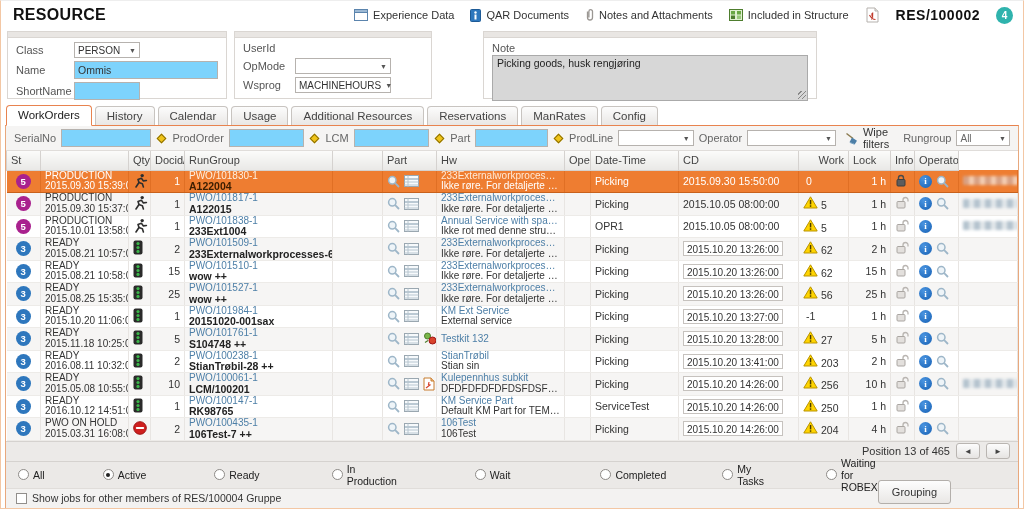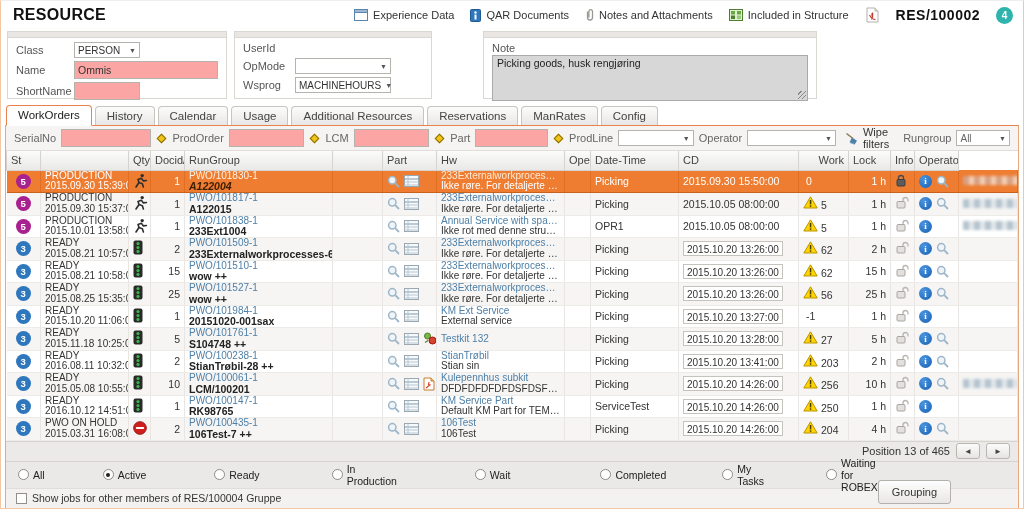--- a/index.html
+++ b/index.html
@@ -17,21 +17,21 @@
   
   .formrow { display:flex; gap:7px; padding:2px 6px 4px 6px; height:74px; }
   .panel { border:1px solid #dad6d2; background:#fff; position:relative; padding:10px 8px 4px 8px; }
   .panel::before { content:""; position:absolute; left:0; top:0; right:0; height:5px; background:#e9e6e3; border-bottom:1px solid #dad6d2; }
   .p1 { width:220px; } .p2 { width:198px; } .p3 { width:158px; } .p4 { width:334px; }
   .frow { display:flex; align-items:center; margin-bottom:3px; }
   .flabel { width:58px; font-size:11px; color:#555; flex:none; }
   .p2 .flabel { width:52px; } .p3 .flabel { width:72px; }
   .sel { border:1px solid #b6b2ae; background:#fff; height:16px; font-size:10px; display:flex; align-items:center; padding:0 3px; gap:4px; cursor:pointer; }
   .sel .arr { margin-left:auto; font-size:7px; color:#555; }
-  .inp { border:1px solid #b6b2ae; background:#fca5a5; height:15px; font-size:10.5px; padding:8px 3px; display:flex; align-items:center; }
+  .inp { border:1px solid #b6b2ae; background:#7dd3fc; height:15px; font-size:10.5px; padding:8px 3px; display:flex; align-items:center; }
   .link { color:#4d7fa7; font-size:11px; cursor:pointer; text-decoration:none; }
   .note-label { font-size:11px; color:#555; margin-bottom:1px; }
   .note-area { background:#d7d7d7; border:1px solid #aaa; height:46px; font-size:10.5px; color:#222; padding:1px 4px; position:relative; }
   .note-area::after { content:""; position:absolute; right:1px; bottom:1px; width:8px; height:8px;
      background:repeating-linear-gradient(135deg,transparent 0 2px,#888 2px 3px); }
 
   
   .tabs { display:flex; gap:3px; align-items:flex-end; padding:0 0 0 5px; height:22px; position:relative; z-index:2; }
   .tab { padding:3px 11px 3px 11px; font-size:11.5px; color:#444; background:linear-gradient(#fcfcfc,#e9e7e5); border:1px solid #c8c4c0; border-bottom:none; border-radius:4px 4px 0 0; cursor:pointer; }
   .tab.active { background:#fff; border:1px solid #e8834f; border-bottom:1px solid #fff; color:#222; margin-bottom:-1px; padding-bottom:4px; }
@@ -50,21 +50,21 @@
   th { background:linear-gradient(#fbfbfa,#e9e8e6); border:1px solid #d5d2cf; border-top:none; height:19px; font-weight:normal; color:#444; text-align:left; padding:0 4px; font-size:11px; overflow:hidden; white-space:nowrap; }
   th.r, td.r { text-align:right; }
   td { border-right:1px solid #e8e5e2; border-bottom:1px solid #edebe8; padding:0 4px; height:21px; vertical-align:middle; overflow:hidden; white-space:nowrap; }
   tr.even td { background:#f6f5f4; }
   tr.hl td { background:#ee7d31; color:#fff; border-bottom:1px solid #c8611c; border-right:1px solid #e06f24; }
   .two { line-height:1.05; font-size:10px; }
   .badge { width:15px; height:15px; border-radius:50%; color:#fff; font-size:9.5px; font-weight:bold; display:flex; align-items:center; justify-content:center; margin:0 auto; cursor:default; }
   .doclink { color:#4d7fa7; font-size:10px; cursor:pointer; }
   tr.hl .doclink { color:#ffefdf; }
   .serial { font-weight:bold; color:#222; font-size:10.5px; }
-  tr.hl .serial { color:#3c1d00;font-style:italic; }
+  tr.hl .serial { color:#3c1d00; }
   .part1 { color:#4d7fa7; font-size:10px; cursor:pointer; overflow:hidden; text-overflow:ellipsis; }
   .part2 { color:#333; font-size:10px; overflow:hidden; text-overflow:ellipsis; }
   tr.hl .part1 { color:#ffe9d6; } tr.hl .part2 { color:#fff; }
   .dtbox { display:inline-block; border:1px solid #c6c2be; background:#fff; color:#333; padding:0 3px; height:15px; line-height:15px; font-size:10px; }
   .icons { display:flex; align-items:center; gap:4px; }
   .info-i { width:13px; height:13px; border-radius:50%; background:radial-gradient(circle at 35% 30%,#4a94e0,#1660b4); color:#fff; font-size:9px; font-weight:bold; font-family:"Liberation Serif",serif; display:flex; align-items:center; justify-content:center; cursor:pointer; flex:none; }
   .blur { width:56px; height:9px; border-radius:1px; background:repeating-linear-gradient(90deg,#b4c3ce 0 6px,#e2e7ea 6px 11px); filter:blur(1.6px); display:inline-block; }
   tr.hl .blur { background:repeating-linear-gradient(90deg,#d8a184 0 6px,#f4cdb2 6px 11px); }
   .cdnum { margin-left:3px; }
 

